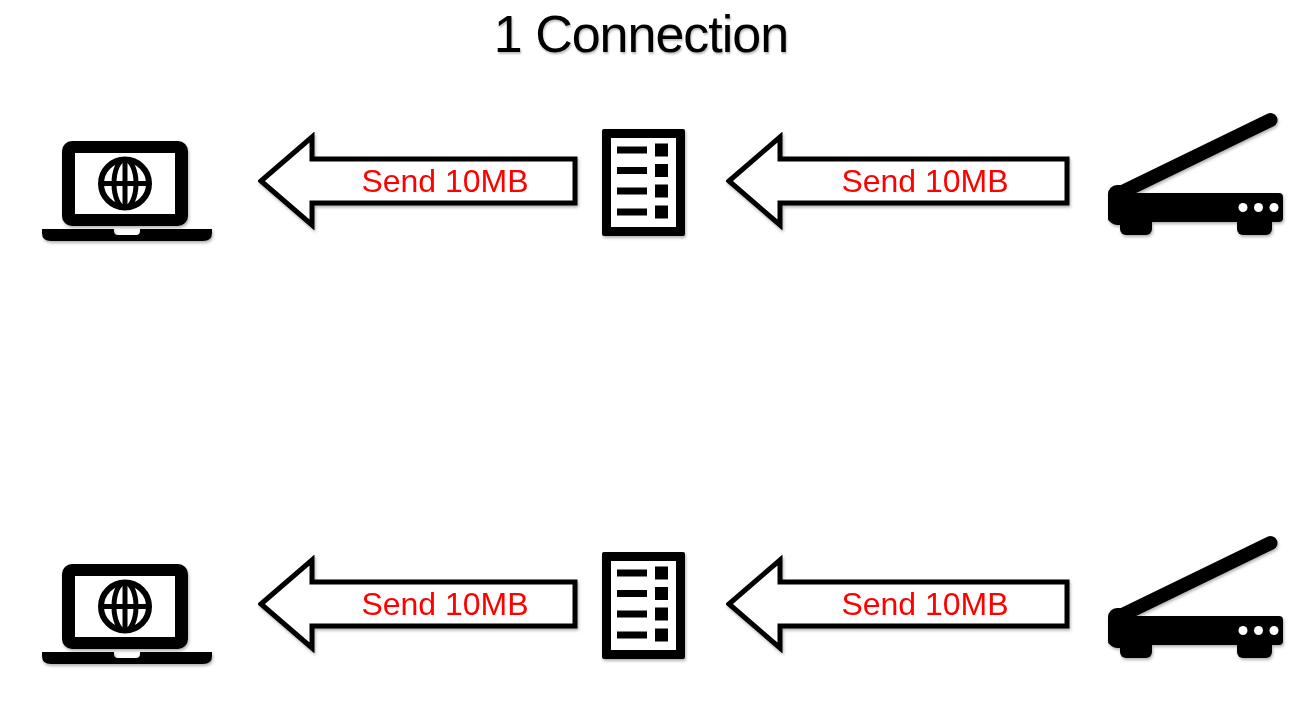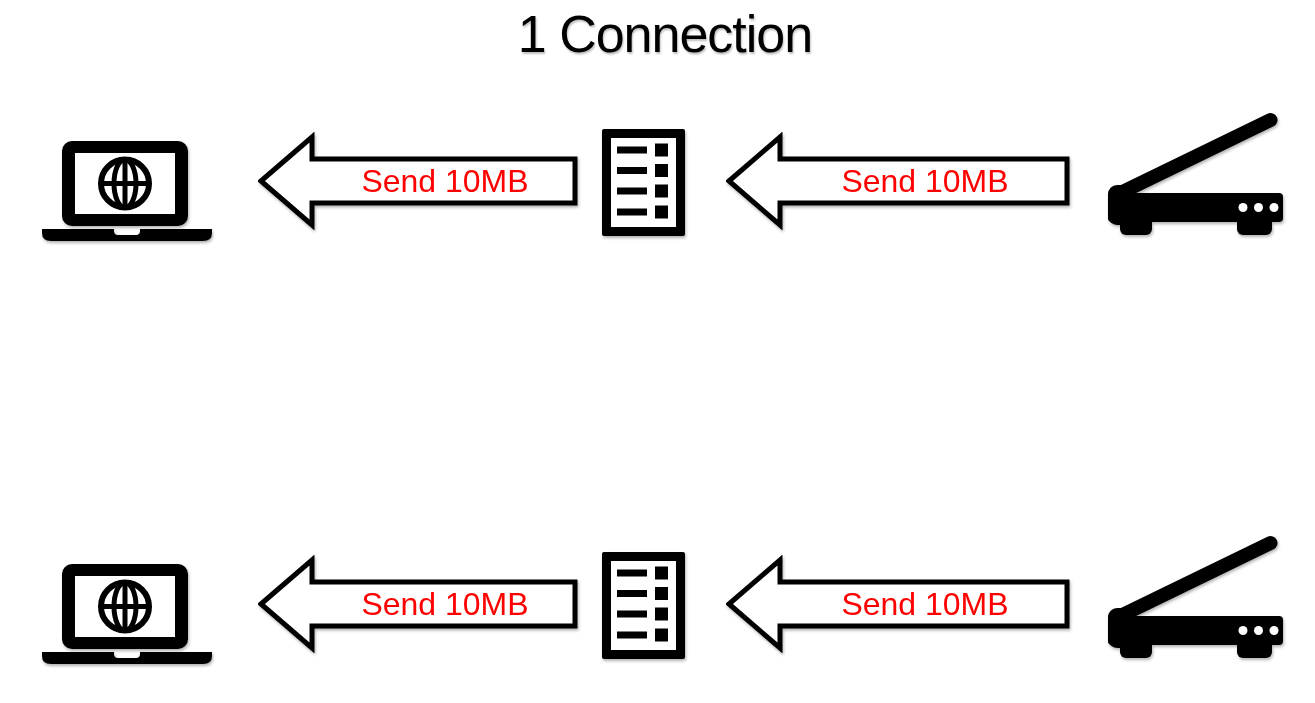--- a/index.html
+++ b/index.html
@@ -7,21 +7,20 @@
   body{
     width:1315px;height:703px;background:#ffffff;position:relative;
     overflow:hidden;font-family:"Liberation Sans", sans-serif;
   }
   .canvas{position:absolute;inset:0;}
   .section-title{
     position:absolute;left:0;width:1282px;text-align:center;
     font-size:52px;letter-spacing:-1px;color:#000;margin:0;font-weight:400;
     text-shadow:1px 2px 2px rgba(0,0,0,0.25);
     white-space:pre;
-    padding-left:24px;
   }
   .title-1{top:4px;}
   .title-2{top:424px;}
   .row{position:absolute;left:0;width:1315px;height:135px;}
   .row-1{top:112px;}
   .row-2{top:535px;}
   .node{position:absolute;display:block;}
   .laptop{left:42px;top:29px;}
   .arrow-a{left:258px;top:20px;}
   .server{left:602px;top:17px;}

